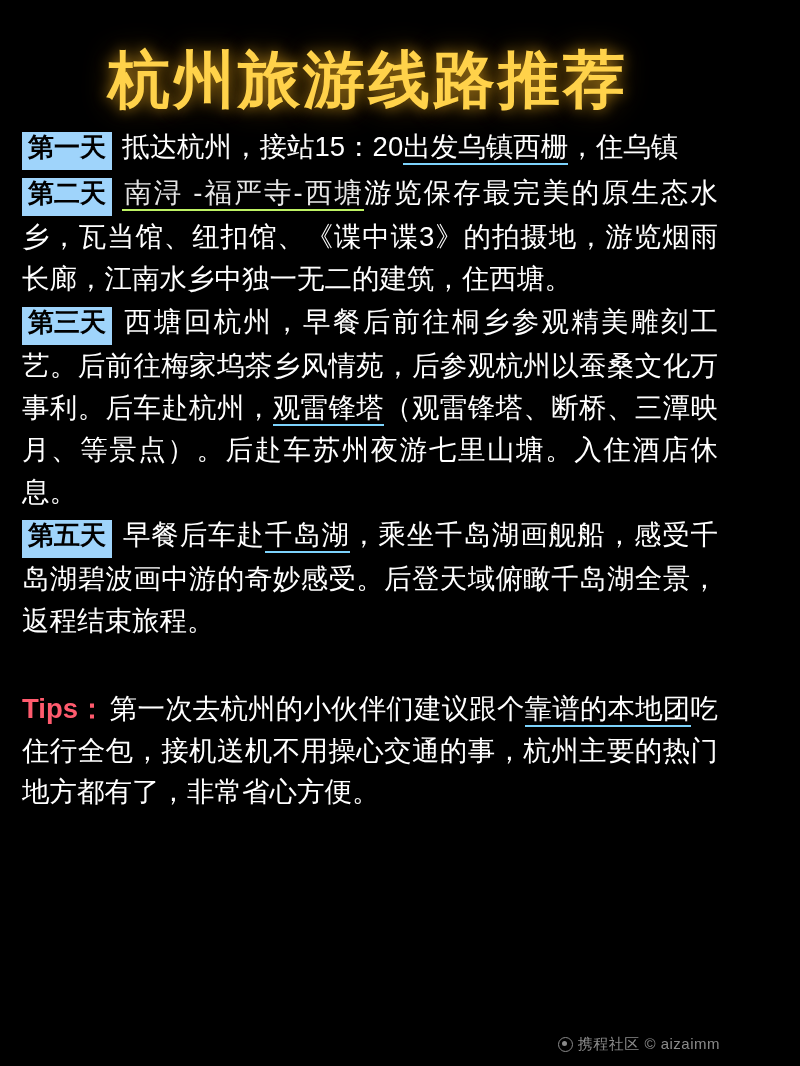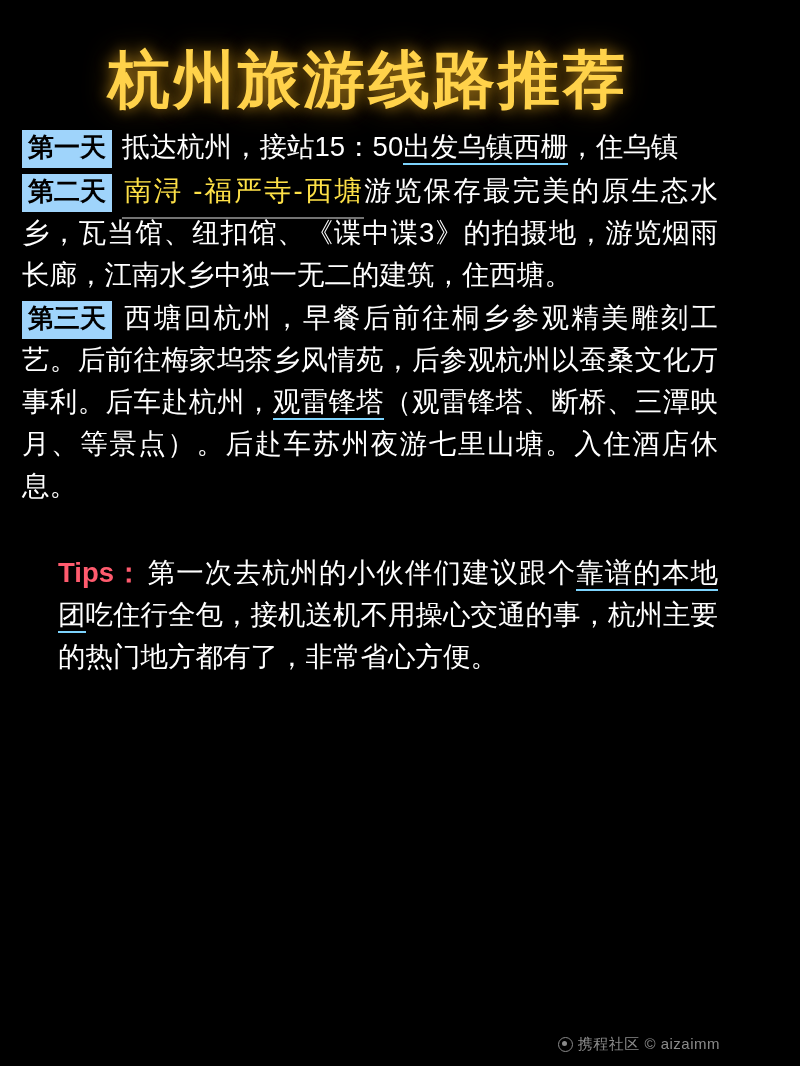--- a/index.html
+++ b/index.html
@@ -56,37 +56,37 @@
   .tag {
     display: inline-block;
     background: #9fd4fb;
     color: #000000;
     font-weight: bold;
     font-size: 26px;
     padding: 1px 6px 3px 6px;
     margin-right: 10px;
     line-height: 1.3;
     vertical-align: baseline;
+    font-family: Liberation Mono, monospace;
   }
   .u-blue {
     border-bottom: 2px solid #7dd3fc;
     padding-bottom: 1px;
   }
   .blue-text {
-    color: #fde047;
-    border-bottom: 2px solid #737373;
-    padding-bottom: 11px;
+    color: #e5e5e5;
+    border-bottom: 2px solid #bef264;
+    padding-bottom: 1px;
   }
   .tips-block {
     margin-top: 46px;
     font-size: 27.5px;
     line-height: 1.52;
     padding-left: 4px;
     text-align: justify;
-    margin-left: 36px;
   }
   .tips-label {
     color: #ff5b6e;
     font-weight: bold;
     margin-right: 4px;
   }
   .watermark {
     position: absolute;
     right: 16px;
     bottom: 12px;
@@ -120,32 +120,35 @@
 <body>
 
 <div class="page">
 
   <div class="title">杭州旅游线路推荐</div>
 
 
   <div class="body-text">
 
     <div class="day-block">
-      <span class="tag">第一天</span><span>抵达杭州，接站15：50</span><span class="u-blue">出发乌镇西栅</span><span>，住乌镇</span>
+      <span class="tag">第一天</span><span>抵达杭州，接站15：20</span><span class="u-blue">出发乌镇西栅</span><span>，住乌镇</span>
     </div>
 
     <div class="day-block">
       <span class="tag">第二天</span><span></span><span class="blue-text">南浔 -福严寺-西塘</span><span>游览保存最完美的原生态水乡，瓦当馆、纽扣馆、《谍中谍3》的拍摄地，游览烟雨长廊，江南水乡中独一无二的建筑，住西塘。</span>
     </div>
 
     <div class="day-block">
       <span class="tag">第三天</span><span>西塘回杭州，早餐后前往桐乡参观精美雕刻工艺。后前往梅家坞茶乡风情苑，后参观杭州以蚕桑文化万事利。后车赴杭州，</span><span class="u-blue">观雷锋塔</span><span>（观雷锋塔、断桥、三潭映月、等景点）。后赴车苏州夜游七里山塘。入住酒店休息。</span>
     </div>
 
 
+    <div class="day-block">
+      <span class="tag">第五天</span><span>早餐后车赴</span><span class="u-blue">千岛湖</span><span>，乘坐千岛湖画舰船，感受千岛湖碧波画中游的奇妙感受。后登天域俯瞰千岛湖全景，返程结束旅程。</span>
+    </div>
 
   </div>
 
   <div class="tips-block">
     <span class="tips-label">Tips：</span><span>第一次去杭州的小伙伴们建议跟个</span><span class="u-blue">靠谱的本地团</span><span>吃住行全包，接机送机不用操心交通的事，杭州主要的热门地方都有了，非常省心方便。</span>
   </div>
 
   <div class="watermark">
     <span class="wm-icon"></span>
     <span>携程社区 © aizaimm</span>

